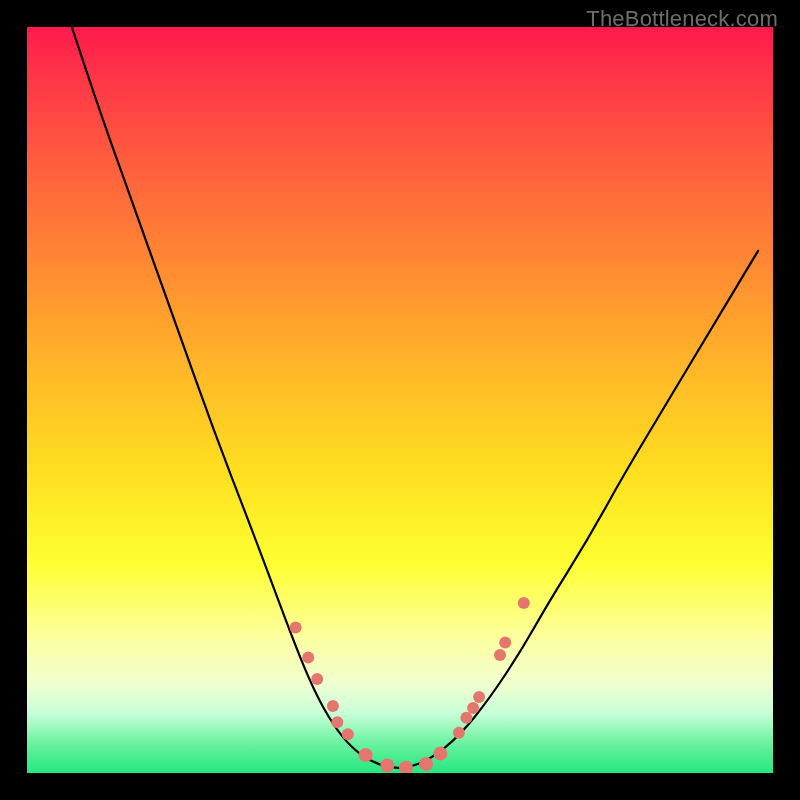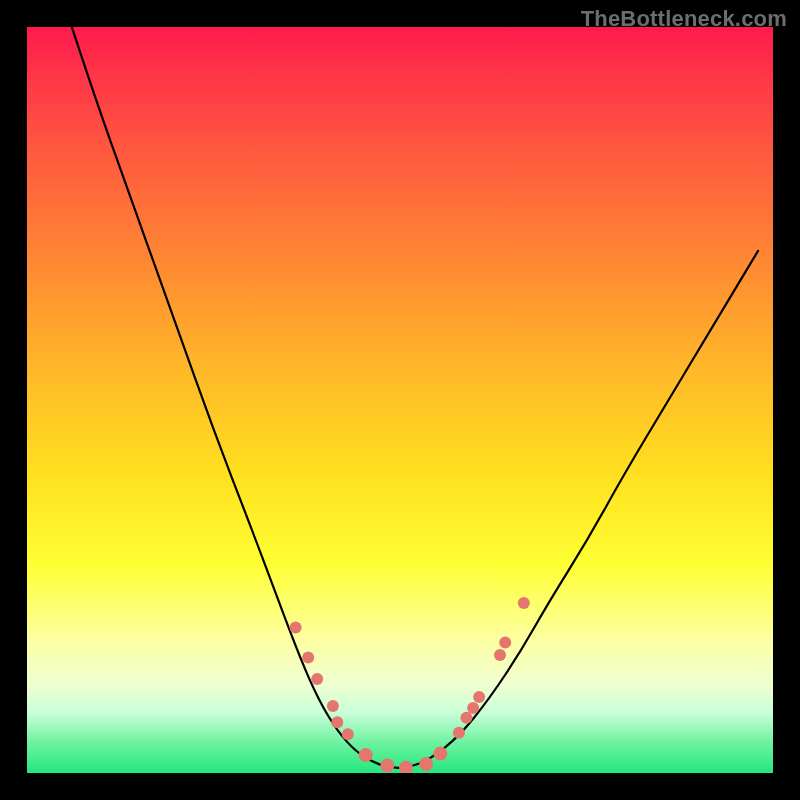--- a/index.html
+++ b/index.html
@@ -28,24 +28,24 @@
       #fcffa0 82%,
       #f0ffd0 88%,
       #c8ffd8 92%,
       #6cf2a0 96%,
       #23e77e 100%
     );
   }
   .watermark {
     position: absolute;
     top: 6px;
-    right: 13px;
+    right: 22px;
     color: #6d6d6d;
     font-size: 22px;
-    font-weight: 700;
+    font-weight: 400;
     letter-spacing: 0.2px;
   }
   svg.overlay {
     position: absolute;
     left: 0;
     top: 0;
   }
 </style>
 </head>
 <body>

